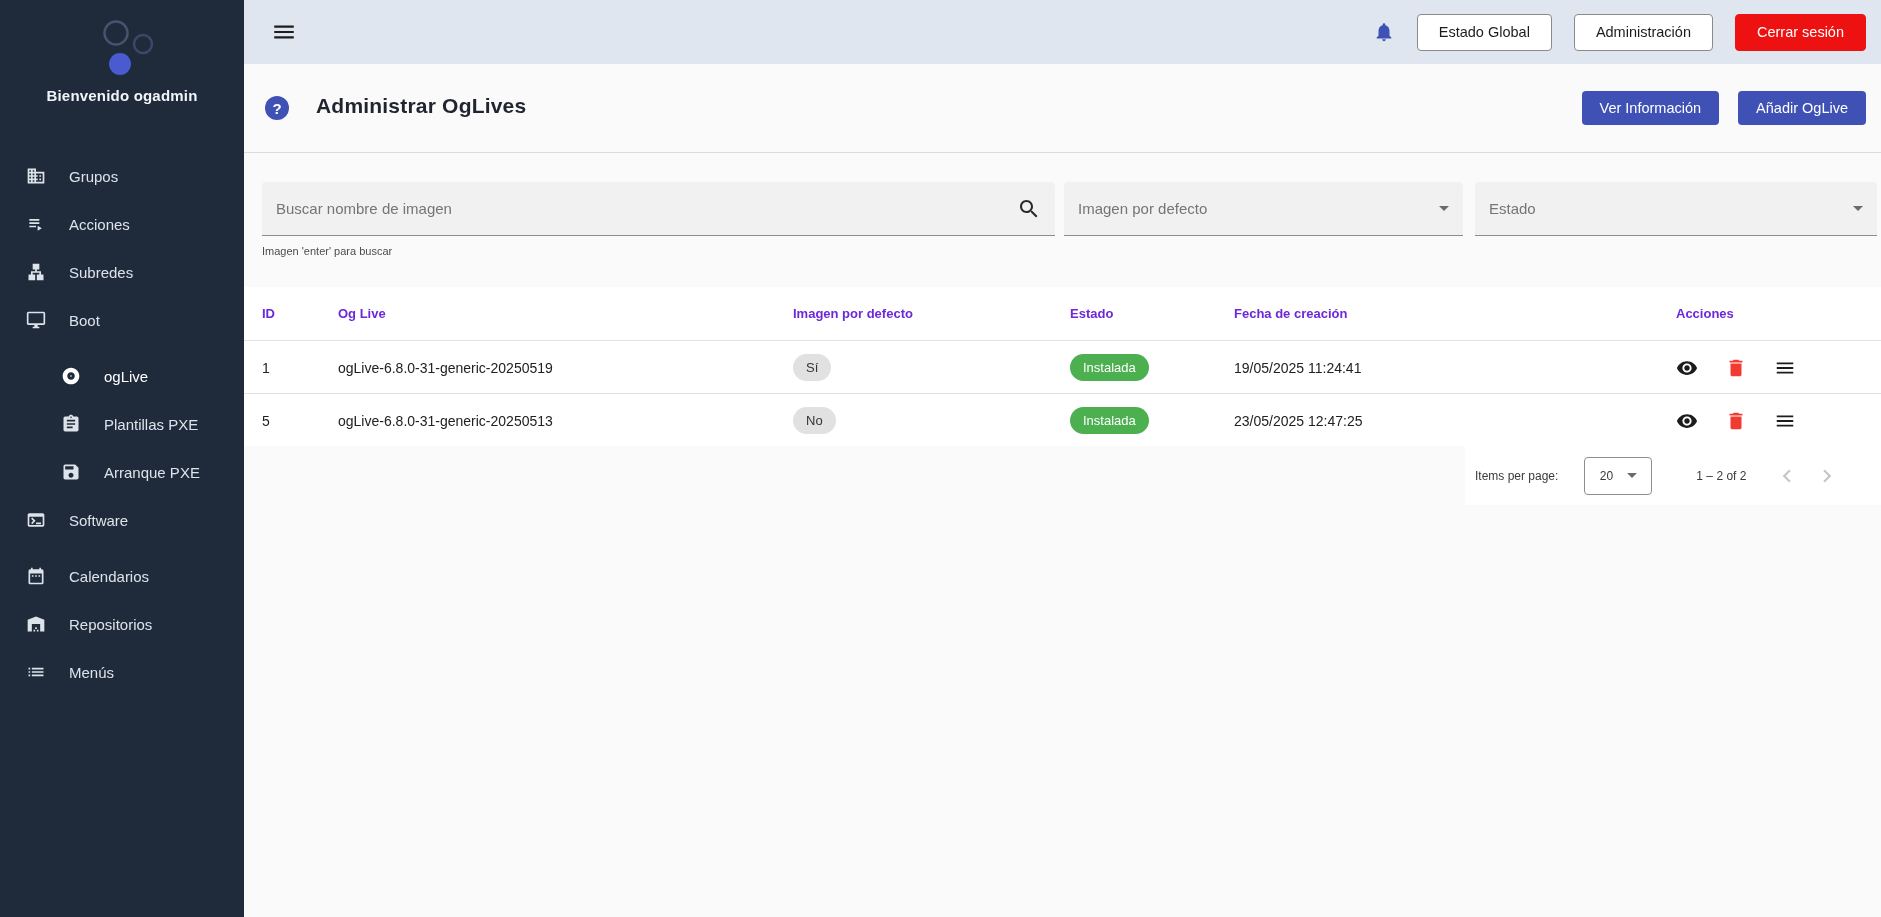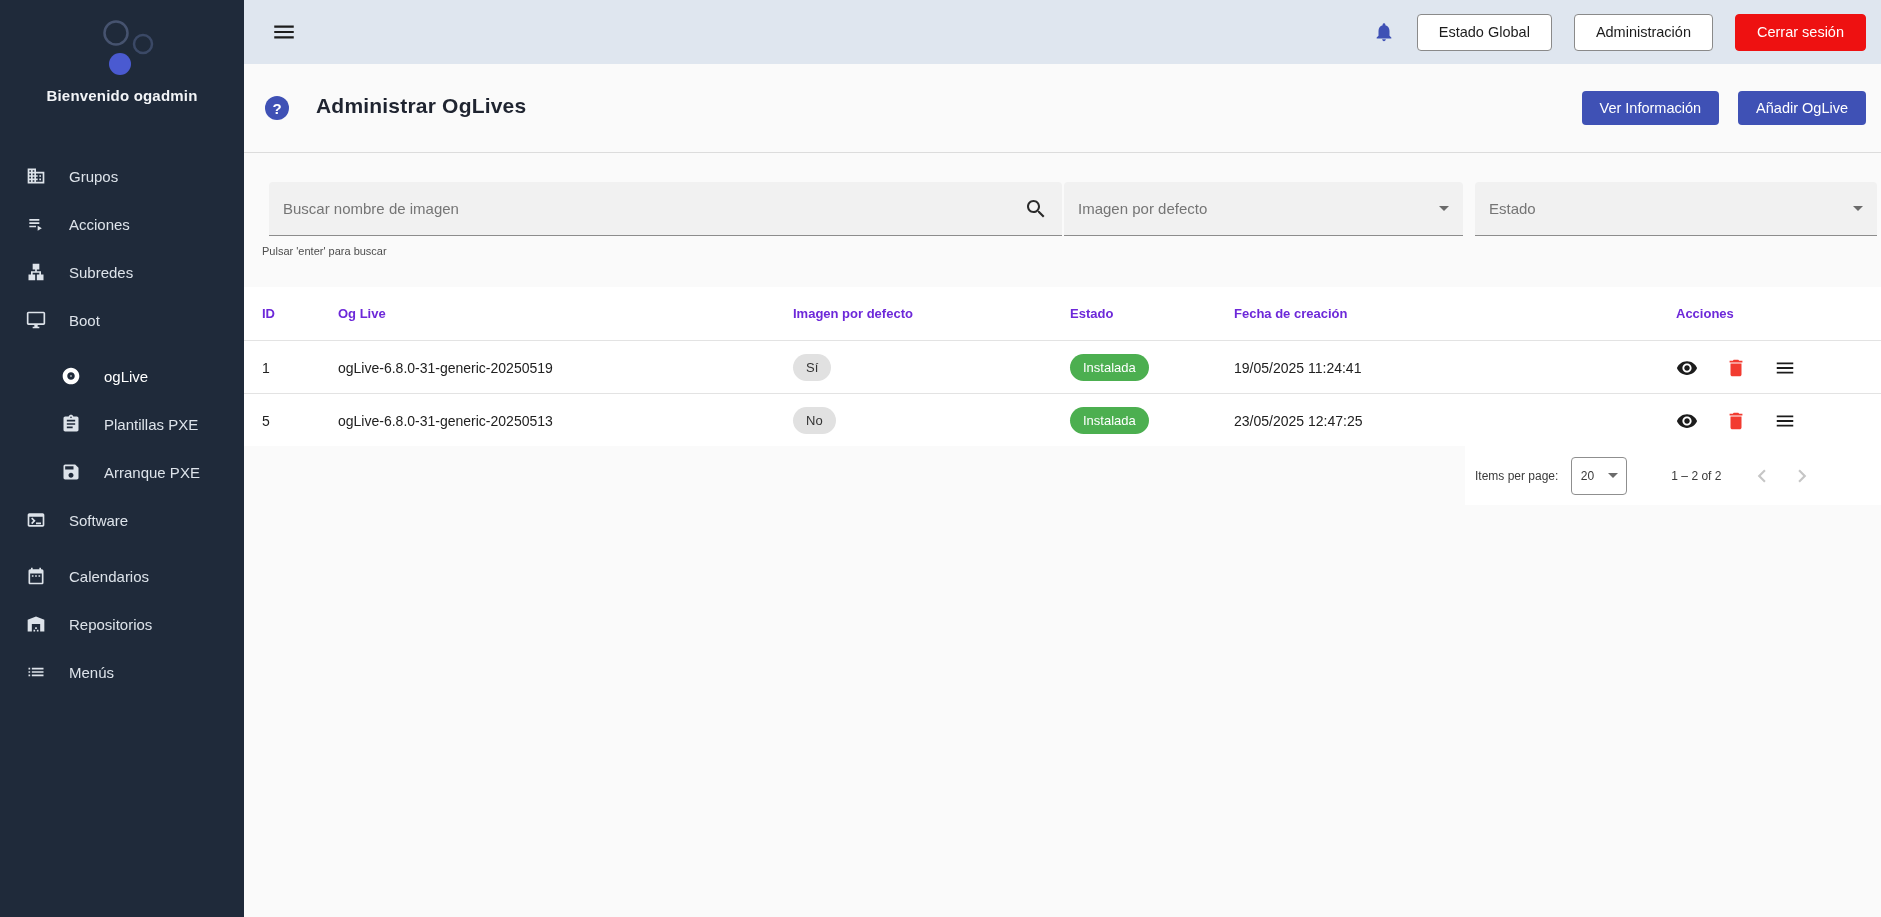--- a/index.html
+++ b/index.html
@@ -67,21 +67,21 @@
     position:absolute; top:29px; height:54px; background:#f1f1f1;
     border-bottom:1px solid #8c8c8c; border-radius:4px 4px 0 0;
     display:flex; align-items:center; padding:0 14px; cursor:text;
   }
   .ff .ph { color:#757575; font-size:15px; flex:1; }
   .ff input {
     border:none; outline:none; background:transparent; flex:1;
     font-size:15px; font-family:"Liberation Sans", sans-serif; color:#212121;
   }
   .ff input::placeholder { color:#757575; }
-  .ff-search { left:25px; width:793px; }
+  .ff-search { left:18px; width:793px; }
   .ff-select { cursor:pointer; }
   .ff-sel1 { left:820px; width:399px; }
   .ff-sel2 { left:1231px; width:402px; }
   .search-glyph { width:24px; height:24px; color:#2a2a2a; cursor:pointer; }
   .search-glyph svg { width:24px; height:24px; fill:currentColor; }
   .dd-arrow {
     width:0; height:0; border-left:5px solid transparent; border-right:5px solid transparent;
     border-top:5px solid #6b6b6b;
   }
   .hint { position:absolute; left:18px; top:92px; font-size:11px; color:#4d4d4d; }
@@ -105,21 +105,21 @@
   .i-eye  { fill:#1c1c1c; }
   .i-del  { fill:#f23b30; }
   .i-menu { fill:#1c1c1c; }
   
   .paginator {
     position:absolute; left:1465px; top:446px; width:416px; height:59px;
     background:#ffffff; display:flex; align-items:center; font-size:12px; color:#3a3a3a;
   }
   .pag-label { margin-left:10px; }
   .pag-select {
-    margin-left:13px; width:56px; height:38px; border:1px solid #8f8f8f; border-radius:4px;
+    margin-left:26px; width:68px; height:38px; border:1px solid #8f8f8f; border-radius:4px;
     display:flex; align-items:center; justify-content:center; gap:14px; cursor:pointer;
     background:#fff;
   }
   .pag-range { margin-left:34px; width:70px; text-align:center; }
   .pag-nav { display:flex; margin-left:18px; gap:14px; }
   .chev { width:26px; height:26px; color:#c6c6c6; cursor:default; }
   .chev svg { width:26px; height:26px; fill:currentColor; }
 </style>
 </head>
 <body>
@@ -257,21 +257,21 @@
 
 <div class="filters">
   <div class="ff ff-search">
     <input value="" placeholder="Buscar nombre de imagen" style="">
     <span class="search-glyph">
       <svg viewBox="0 0 24 24">
           <path d="M15.5 14h-.79l-.28-.27C15.41 12.59 16 11.11 16 9.5 16 5.91 13.09 3 9.5 3S3 5.91 3 9.5 5.91 16 9.5 16c1.61 0 3.09-.59 4.23-1.57l.27.28v.79l5 4.99L20.49 19l-4.99-5zm-6 0C7.01 14 5 11.99 5 9.5S7.01 5 9.5 5 14 7.01 14 9.5 11.99 14 9.5 14z"></path>
         </svg>
     </span>
   </div>
-  <div class="hint">Pulsar 'enter' para buscar</div>
+  <div class="hint">Imagen 'enter' para buscar</div>
 
   <div class="ff ff-select ff-sel1">
     <span class="ph">Imagen por defecto</span>
     <span class="dd-arrow"></span>
   </div>
   <div class="ff ff-select ff-sel2">
     <span class="ph">Estado</span>
     <span class="dd-arrow"></span>
   </div>
 </div>

